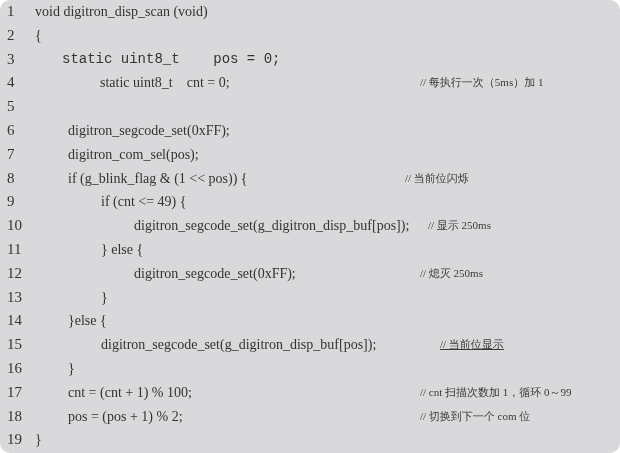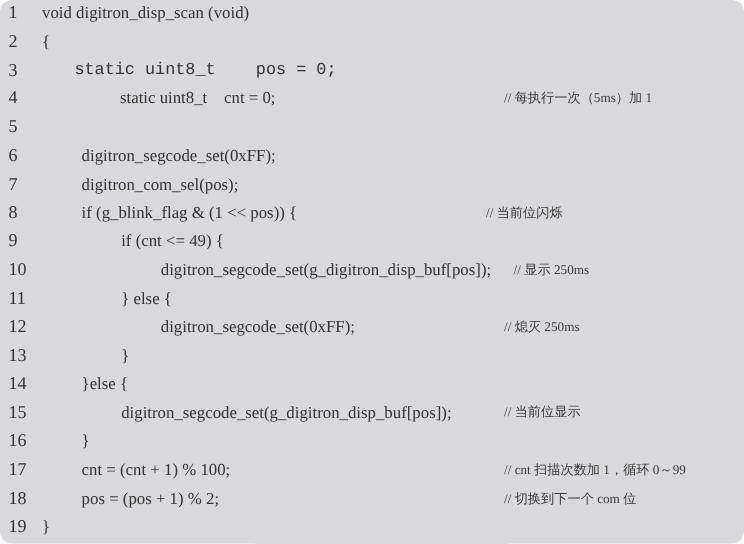--- a/index.html
+++ b/index.html
@@ -135,21 +135,21 @@
 
   <div class="code-line">
     <span class="line-num">14</span>
     <span class="line-code" style="left: 68px;">}else {</span>
     <span class="line-comment" style="left: 420px;"></span>
   </div>
 
   <div class="code-line">
     <span class="line-num">15</span>
     <span class="line-code" style="left: 101px;">digitron_segcode_set(g_digitron_disp_buf[pos]);</span>
-    <span class="line-comment" style="left: 420px;">// 当前位显示</span>
+    <span class="line-comment" style="left: 440px; text-decoration: underline;">// 当前位显示</span>
   </div>
 
   <div class="code-line">
     <span class="line-num">16</span>
     <span class="line-code" style="left: 68px;">}</span>
     <span class="line-comment" style="left: 420px;"></span>
   </div>
 
   <div class="code-line">
     <span class="line-num">17</span>

